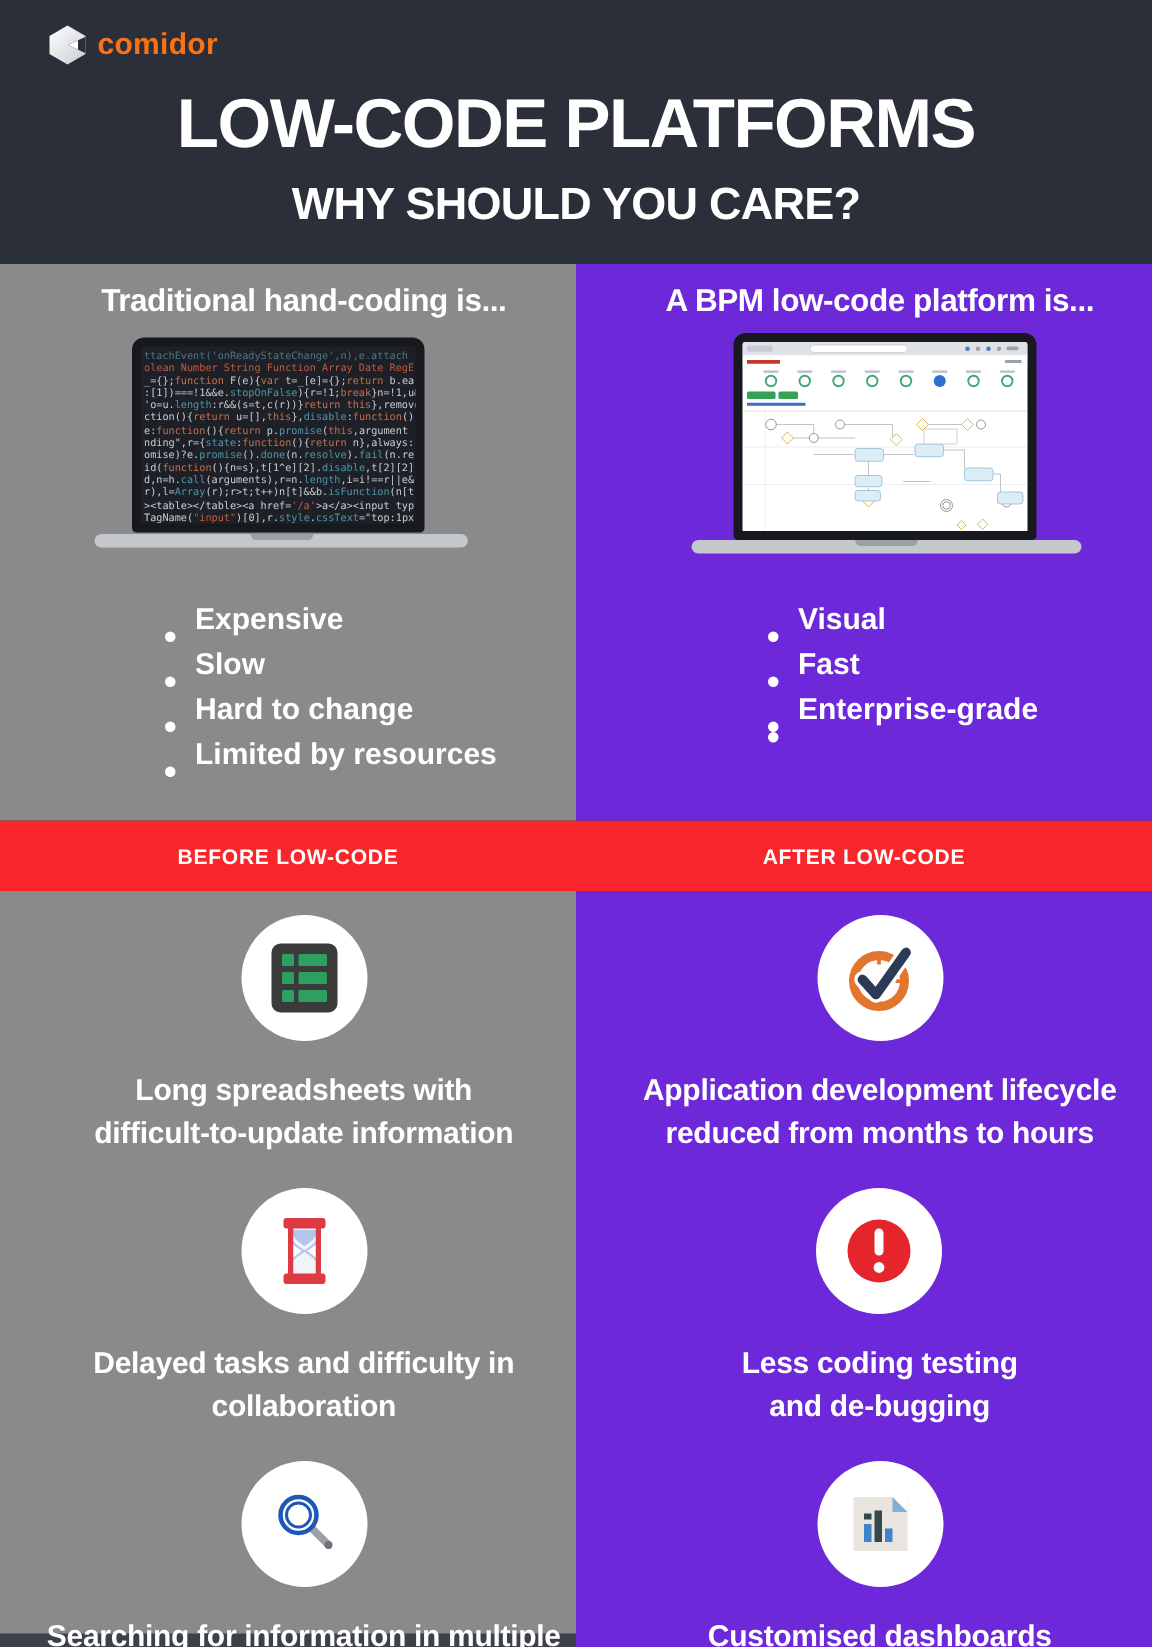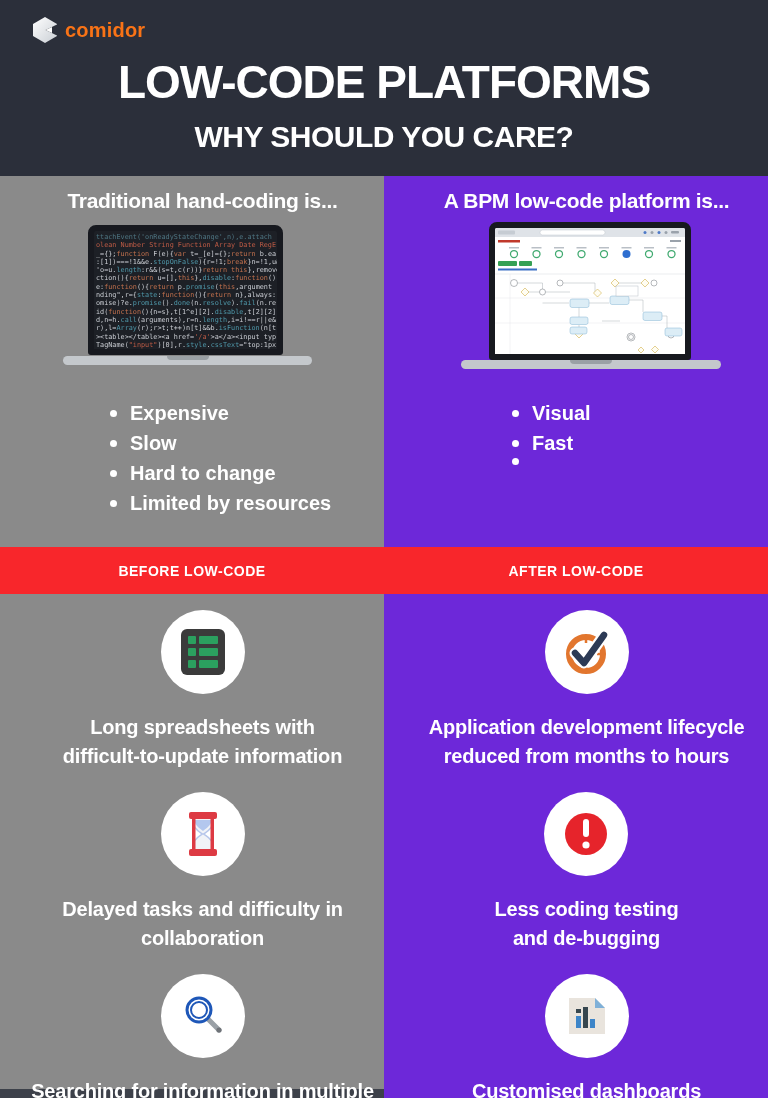--- a/index.html
+++ b/index.html
@@ -35,21 +35,21 @@
   .tok-id { color:#4e96a8; }
   .tok-str { color:#bf5b45; }
   .base-left { left:63px; top:180px; width:249px; }
   .bpm-screen { left:105px; top:46px; width:202px; height:138px; background:#ffffff; }
   .base-right { left:77px; top:184px; width:260px; }
 
   
   .bullets { position:absolute; top:222px; list-style:none; color:#fff; font-size:20px; font-weight:bold; line-height:30px; }
   .bullets.bl-left { left:110px; }
   .bullets.bl-right { left:128px; }
-  .bullets li { display:flex; align-items:center; }
+  .bullets li { display:flex; align-items:flex-end; }
   .bullet-dot { width:7px; height:7px; border-radius:50%; background:#fff; margin-right:13px; flex:none; }
 
   
   .banner { height:47px; background:#f8262b; display:flex; }
   .banner > div { width:384px; display:flex; align-items:center; justify-content:center; color:#fff; font-size:14px; font-weight:bold; letter-spacing:0.5px; }
 
   
   .row2 { background:#3d414a; height:504px; }
   .row2 .col { height:504px; }
   .row2 .col.gray { height:495px; }
@@ -234,20 +234,24 @@
           <li>
             <span class="bullet-dot"></span>
             <span>Visual</span>
           </li>
           <li>
             <span class="bullet-dot"></span>
             <span>Fast</span>
           </li>
           <li>
             <span class="bullet-dot"></span>
+            <span>Enterprise-grade</span>
+          </li>
+          <li>
+            <span class="bullet-dot"></span>
           </li>
         </ul>
     </section>
   </div>
 
   <div class="banner">
     <div>BEFORE LOW-CODE</div>
     <div>AFTER LOW-CODE</div>
   </div>
 

